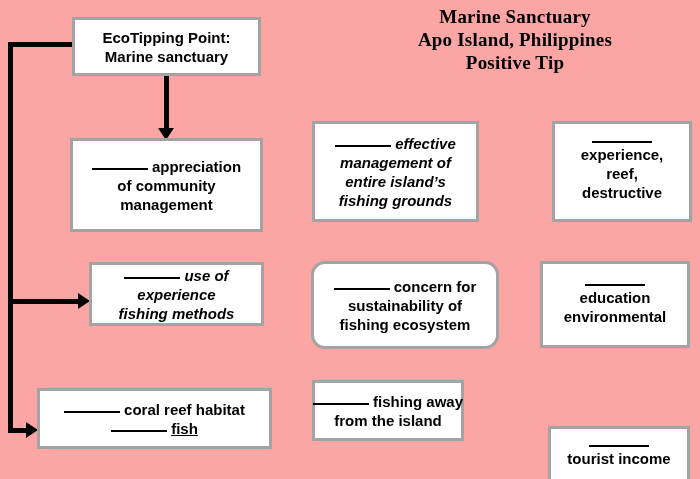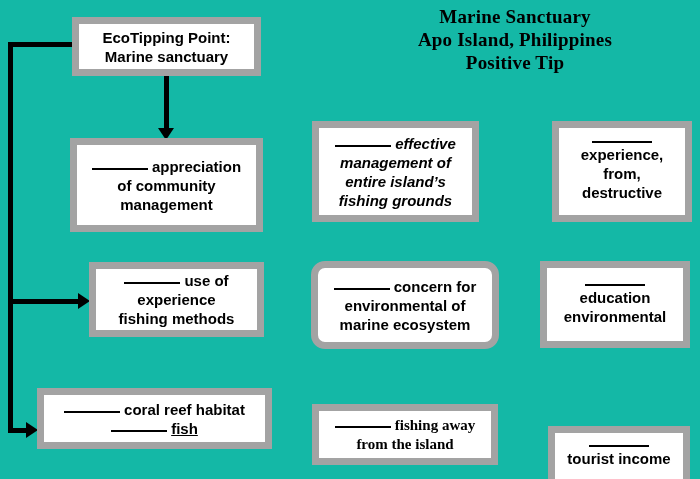--- a/index.html
+++ b/index.html
@@ -4,21 +4,21 @@
 <style>
   html, body {
     margin: 0;
     padding: 0;
     background: #ffffff;
   }
   #canvas {
     position: relative;
     width: 700px;
     height: 479px;
-    background: #14b8a6;
+    background: #fca5a5;
     overflow: hidden;
     font-family: "Liberation Sans", sans-serif;
   }
 
   
   .title {
     position: absolute;
     left: 330px;
     top: 5px;
     width: 370px;
@@ -29,21 +29,21 @@
     line-height: 23px;
     color: #000000;
     letter-spacing: 0.2px;
   }
   .title div { white-space: nowrap; }
 
   
   .box {
     position: absolute;
     box-sizing: border-box;
-    border: 7px solid #a3a3a3;
+    border: 3px solid #a3a3a3;
     background: #ffffff;
     color: #000000;
     font-family: "Liberation Sans", sans-serif;
     font-weight: bold;
     font-size: 15px;
     line-height: 19px;
     display: flex;
     flex-direction: column;
     align-items: center;
     justify-content: center;
@@ -63,26 +63,26 @@
   }
   .blank.solo {
     width: 60px;
     margin-right: 0;
     margin-bottom: 2px;
   }
 
   
   #box-eco     { left: 72px;  top: 17px;  width: 189px; height: 59px; }
   #box-appr    { left: 70px;  top: 138px; width: 193px; height: 94px; }
-  #box-destr   { left: 89px;  top: 262px; width: 175px; height: 75px; }
+  #box-destr   { left: 89px;  top: 262px; width: 175px; height: 64px; font-style: italic; }
   #box-coral   { left: 37px;  top: 388px; width: 235px; height: 61px; }
 
   #box-mgmt    { left: 312px; top: 121px; width: 167px; height: 101px; font-style: italic; }
   #box-concern { left: 311px; top: 261px; width: 188px; height: 88px; border-radius: 14px; }
-  #box-away    { left: 312px; top: 404px; width: 186px; height: 61px; font-family: Liberation Serif, serif; }
+  #box-away    { left: 312px; top: 380px; width: 152px; height: 61px; }
 
   #box-exp     { left: 552px; top: 121px; width: 140px; height: 101px; }
   #box-envedu  { left: 540px; top: 261px; width: 150px; height: 87px; }
   #box-tourist { left: 548px; top: 404px; width: 142px; height: 61px; margin-top: 22px; }
 
   
   .stroke {
     position: absolute;
     background: #000000;
   }
@@ -162,33 +162,33 @@
 
   <div class="box" id="box-mgmt">
     <span class="ln"><span class="blank"></span><span>effective</span></span>
     <span class="ln">management of</span>
     <span class="ln">entire island’s</span>
     <span class="ln">fishing grounds</span>
   </div>
 
   <div class="box" id="box-concern">
     <span class="ln"><span class="blank"></span><span>concern for</span></span>
-    <span class="ln">environmental of</span>
-    <span class="ln">marine ecosystem</span>
+    <span class="ln">sustainability of</span>
+    <span class="ln">fishing ecosystem</span>
   </div>
 
   <div class="box" id="box-away">
     <span class="ln"><span class="blank"></span><span>fishing away</span></span>
     <span class="ln">from the island</span>
   </div>
 
   <div class="box" id="box-exp">
     <span class="blank solo"></span>
     <span class="ln">experience,</span>
-    <span class="ln">from,</span>
+    <span class="ln">reef,</span>
     <span class="ln">destructive</span>
   </div>
 
   <div class="box" id="box-envedu">
     <span class="blank solo"></span>
     <span class="ln">education</span>
     <span class="ln">environmental</span>
   </div>
 
   <div class="box" id="box-tourist">

